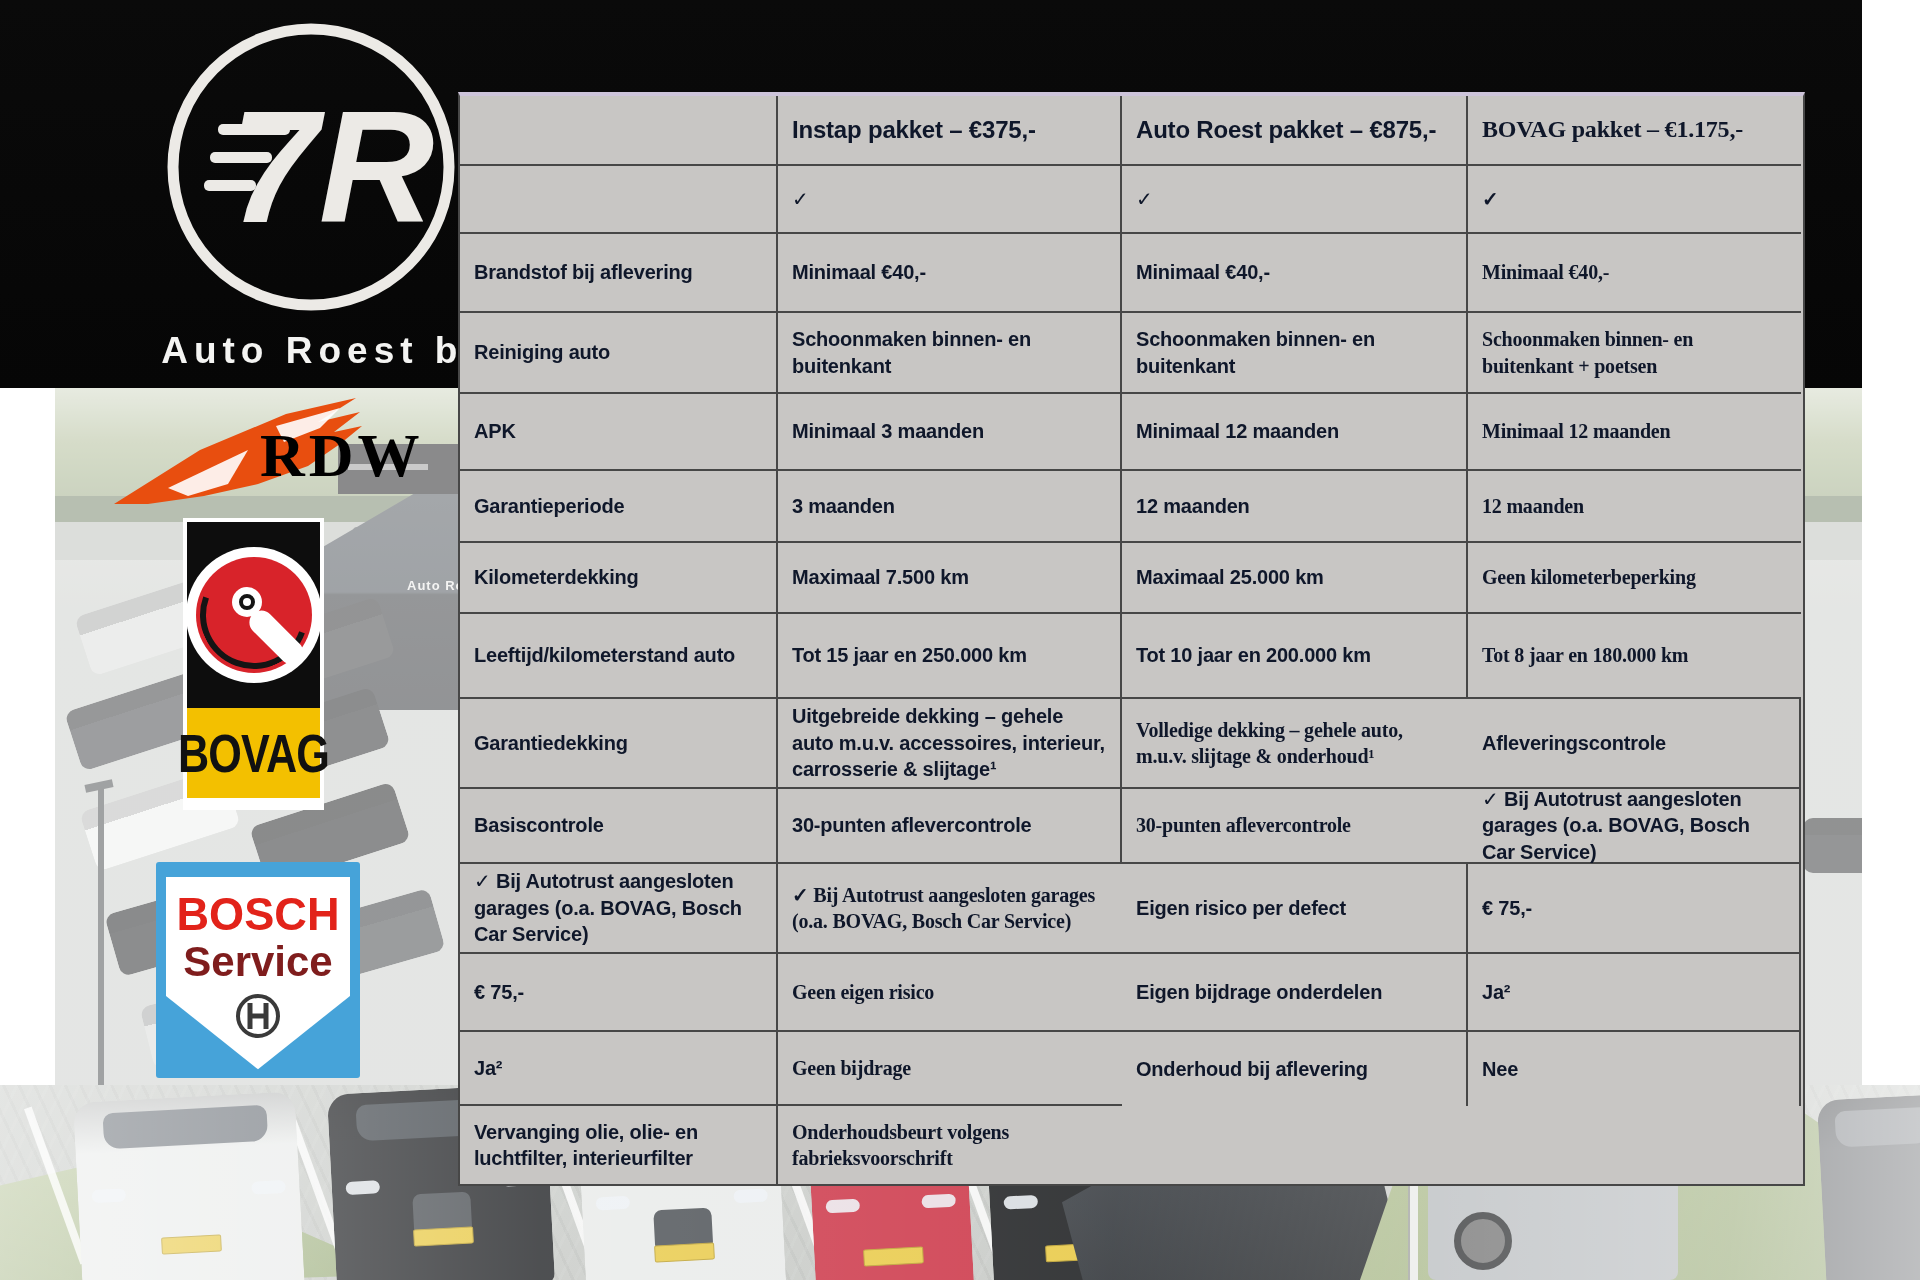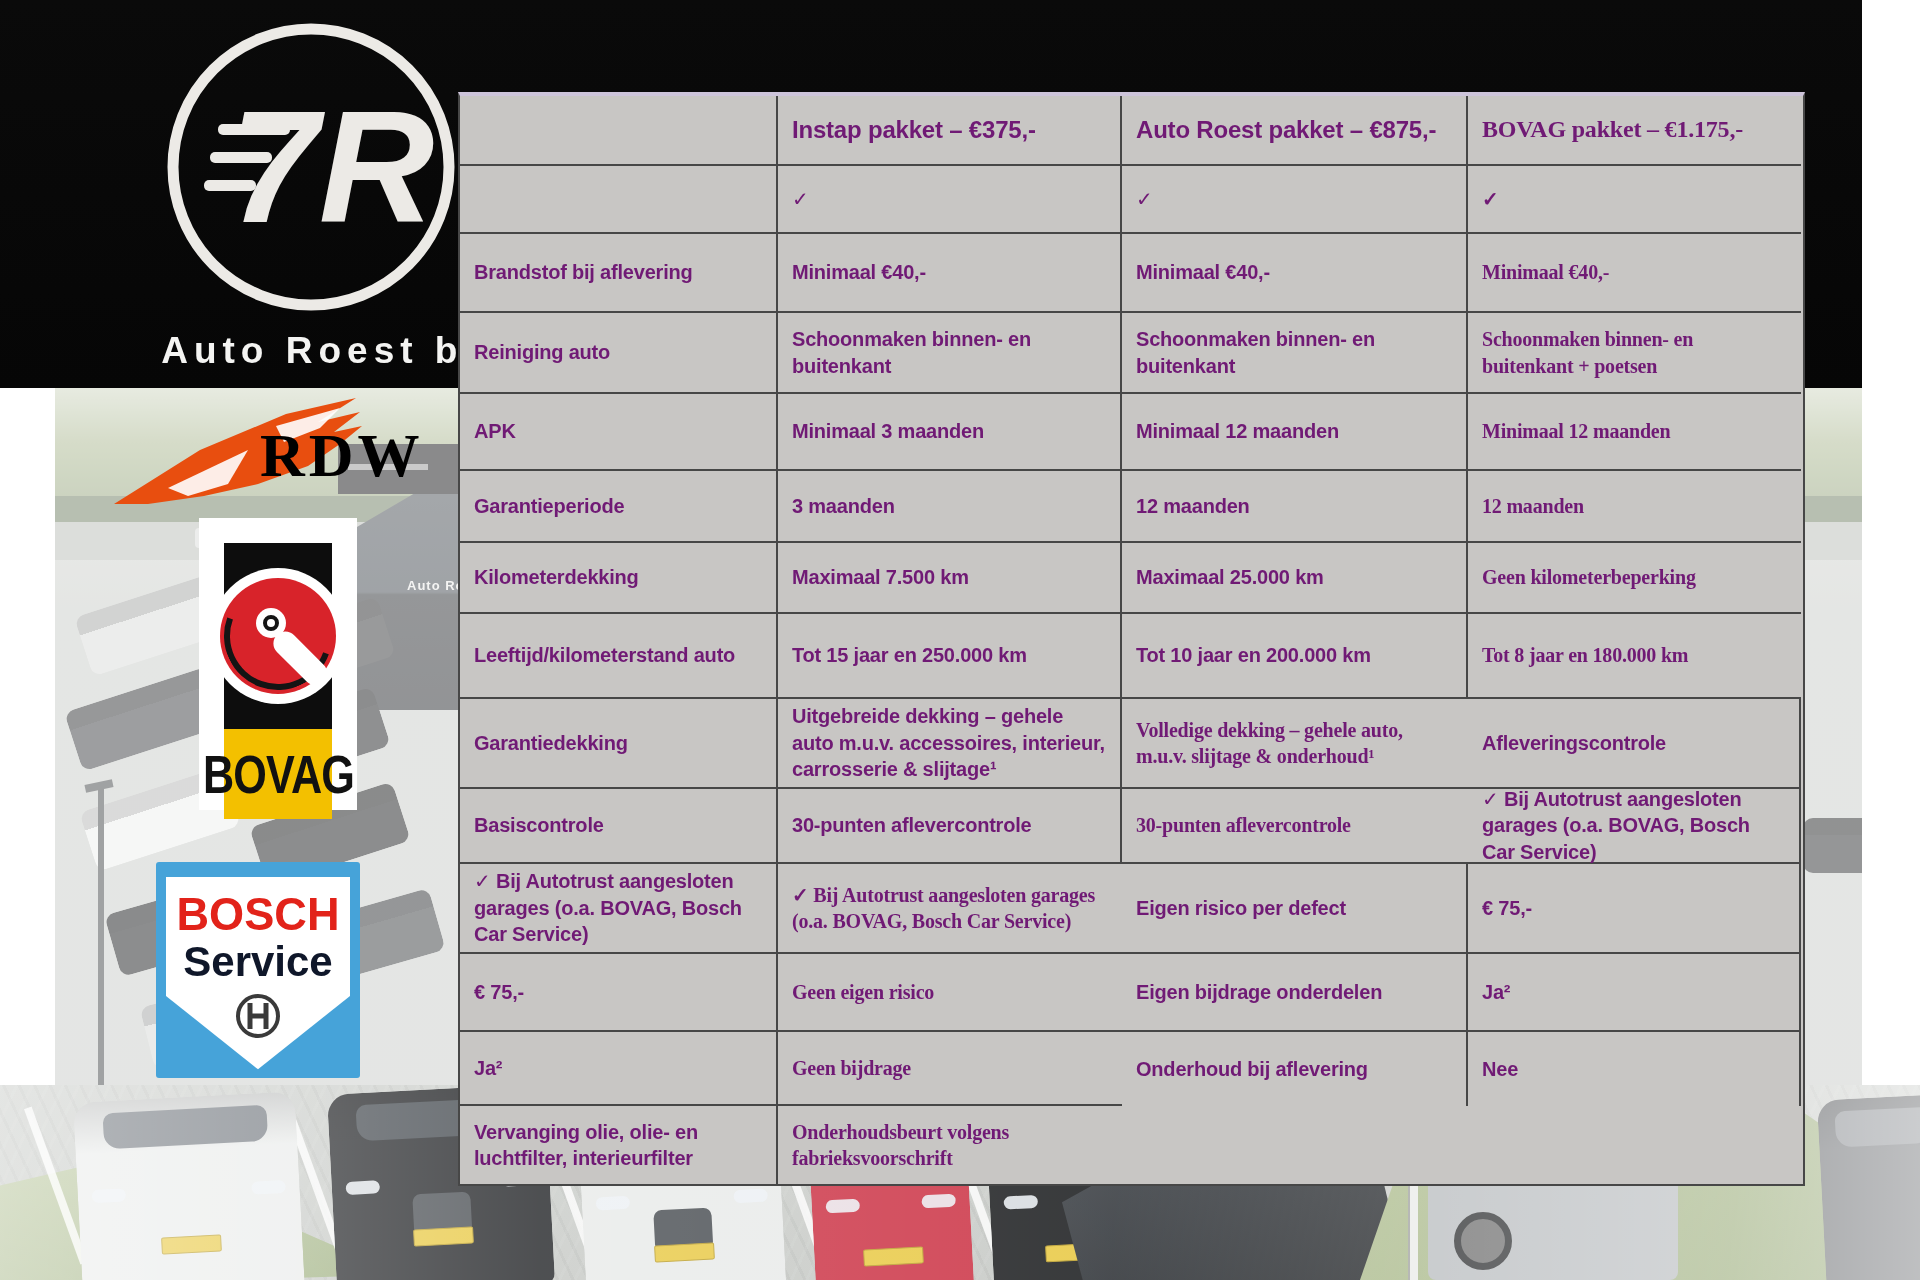--- a/index.html
+++ b/index.html
@@ -59,44 +59,44 @@
   .stripR{position:absolute;left:1862px;top:0;width:58px;height:1085px;background:#fff;z-index:3;}
   .banner{position:absolute;left:0;top:0;width:1862px;height:388px;background:linear-gradient(180deg,#0a0a0a,#060606);z-index:4;}
   .logo-circle{position:absolute;left:160px;top:16px;width:302px;height:302px;}
   .companyname{position:absolute;left:70px;top:330px;width:420px;text-align:right;color:#f4f4f2;
                font-size:37px;font-weight:bold;letter-spacing:6px;}
 
   
   .rdw{position:absolute;left:108px;top:392px;width:310px;height:132px;z-index:5;}
   .rdw .word{position:absolute;left:152px;top:28px;font-family:"Liberation Serif","DejaVu Serif",serif;
              font-size:62px;font-weight:bold;color:#000000;letter-spacing:4px;}
-  .bovag{position:absolute;left:199px;top:518px;width:158px;height:292px;background:#fff;z-index:5;padding:25px;box-sizing:border-box;}
+  .bovag{position:absolute;left:183px;top:518px;width:141px;height:292px;background:#fff;z-index:5;padding:4px;box-sizing:border-box;}
   .bv-top{position:relative;width:100%;height:186px;background:#0d0d0d;}
   .bv-ring{position:absolute;left:50%;top:50%;transform:translate(-50%,-50%);width:136px;height:136px;border-radius:50%;background:#fff;}
   .bv-red{position:absolute;left:10px;top:10px;width:116px;height:116px;border-radius:50%;background:#d8232a;}
   .bv-arc{position:absolute;left:4px;top:4px;width:96px;height:96px;border-radius:50%;border:6px solid transparent;border-bottom-color:#141414;border-left-color:#141414;transform:rotate(-25deg);}
   .bv-donut{position:absolute;left:36px;top:30px;width:30px;height:30px;border-radius:50%;background:#fff;}
   .bv-donut:after{content:"";position:absolute;left:7px;top:7px;width:8px;height:8px;border-radius:50%;border:4px solid #141414;}
   .bv-handle{position:absolute;left:54px;top:52px;width:66px;height:24px;border-radius:12px;background:#fff;transform:rotate(45deg);transform-origin:10px 12px;}
   .bv-bottom{position:relative;width:100%;height:90px;background:#f3c000;display:flex;align-items:center;justify-content:center;}
   .bv-bottom span{font-size:54px;font-weight:900;color:#111;transform:scaleX(.8);letter-spacing:-1px;}
   .bosch{position:absolute;left:156px;top:862px;width:204px;height:216px;background:#46a3d9;z-index:5;border-radius:3px;}
   .bs-white{position:absolute;left:10px;right:10px;top:0;bottom:0;background:#fff;
             -webkit-clip-path:polygon(0 7%,100% 7%,100% 62%,50% 96%,0 62%);clip-path:polygon(0 7%,100% 7%,100% 62%,50% 96%,0 62%);}
   .bs-red{position:absolute;width:100%;text-align:center;top:24px;color:#e2231a;font-size:47px;font-weight:900;transform:scaleX(.96);}
-  .bs-teal{position:absolute;width:100%;text-align:center;top:76px;color:#0f172a;font-size:42px;font-weight:bold;}
+  .bs-teal{position:absolute;width:100%;text-align:center;top:76px;color:#7f1d1d;font-size:42px;font-weight:bold;}
   .bs-arm{position:absolute;left:50%;top:128px;transform:translateX(-50%);}
 
   
   .pktable{position:absolute;left:458px;top:92px;width:1347px;z-index:6;background:#c8c6c4;
            border:2px solid #474747;border-top:4px solid #cdc4da;box-sizing:border-box;
            display:grid;grid-template-columns:318px 344px 346px 333px;
            grid-template-rows:70px 68px 79px 81px 77px 72px 71px 85px 90px 75px 90px 78px 74px 78px;}
   .cell{box-sizing:border-box;border-right:2px solid #474747;border-bottom:2px solid #474747;
-        display:flex;align-items:center;padding:18px 14px;color:#701a75;font-weight:bold;
+        display:flex;align-items:center;padding:18px 14px;color:#0f172a;font-weight:bold;
         font-size:20px;line-height:1.32;letter-spacing:-0.2px;}
   .cell.lastcol{border-right:none;font-family:Liberation Serif, serif;}
   .cell.lastrow{border-bottom:none;}
   .cell.hd{font-size:24px;}
 </style>
 </head>
 <body>
 
 <div class="canvas">
 

